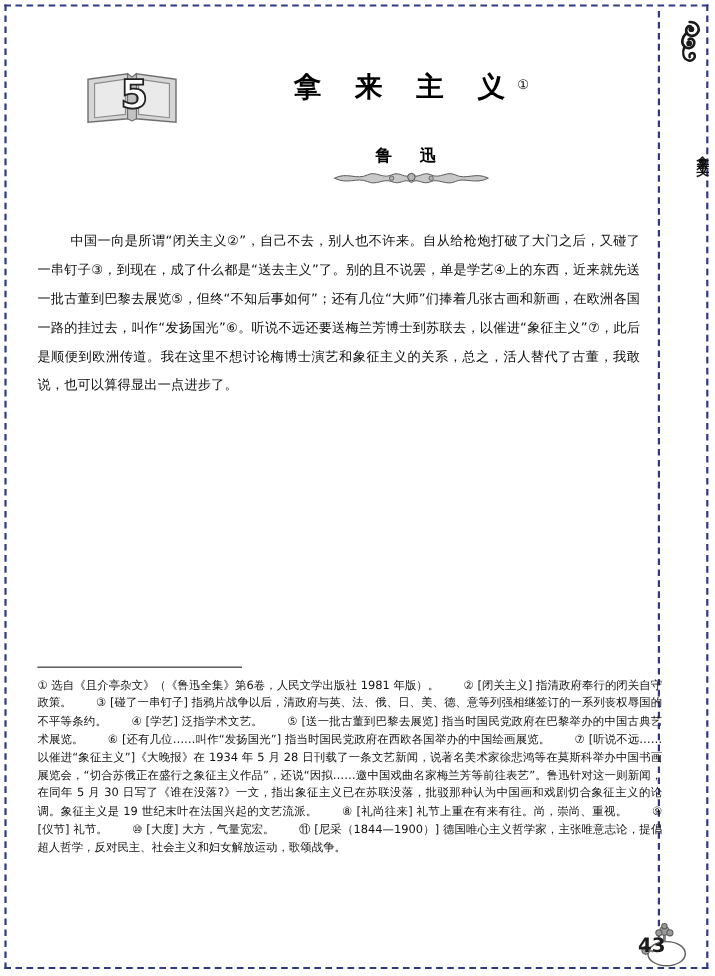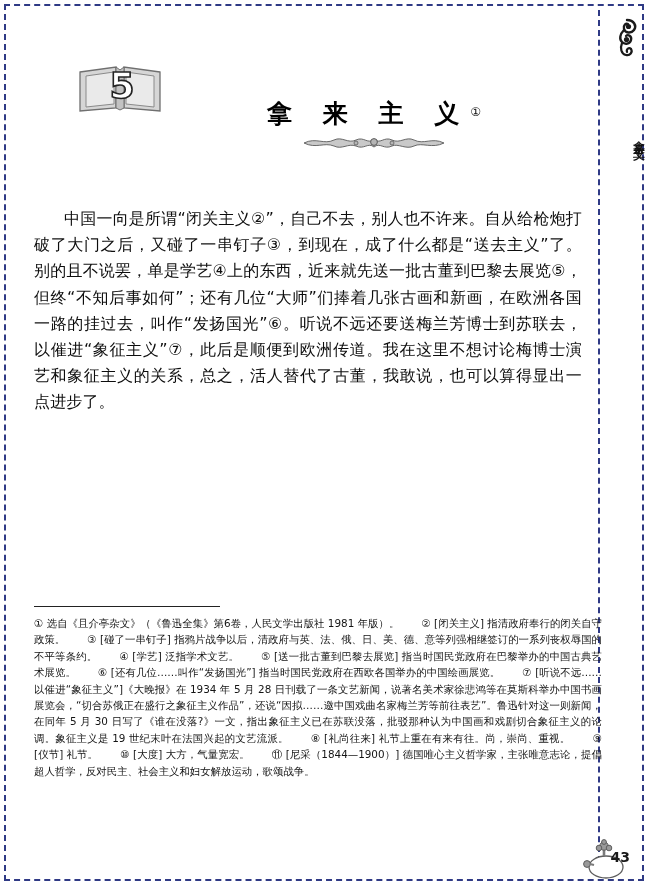--- a/index.html
+++ b/index.html
@@ -68,21 +68,20 @@
     width: 360px;
     text-align: center;
   }
   #article-title {
     font-family: "DejaVu Sans", "Liberation Sans", sans-serif;
     font-size: 25px;
     font-weight: bold;
     letter-spacing: 11px;
     color: #000;
     display: inline-block;
-    margin-top: 35px;
   }
   .note-sup {
     font-size: 12px;
     vertical-align: super;
     letter-spacing: 0;
     font-weight: normal;
   }
 
   #author-block {
     position: absolute;
@@ -104,21 +103,21 @@
   #author-flourish svg { display: block; margin: 0 auto; }
 
   
   #article-body {
     position: absolute;
     left: 20px;
     top: 196px;
     width: 548px;
   }
   .para {
-    font-size: 16px;
+    font-size: 12px;
     line-height: 26.2px;
     text-align: justify;
     text-justify: inter-ideograph;
     margin: 0 0 0 0;
     text-indent: 30px;
     color: #0d0d0d;
     letter-spacing: 0.15px;
   }
 
   
@@ -184,22 +183,22 @@
     top: 836px;
     width: 64px;
     height: 46px;
   }
   #page-number-badge svg { display: block; }
   #page-number-text {
     position: absolute;
     left: 0;
     top: 13px;
     width: 50px;
-    text-align: right;
-    font-size: 14px;
+    text-align: left;
+    font-size: 18px;
     font-weight: bold;
     color: #1a1a1a;
   }
 </style>
 </head>
 <body>
 
 <div id="page-frame"></div>
 
 <div id="content-column">
@@ -219,20 +218,21 @@
 
         <text x="46" y="40" font-family="'DejaVu Sans','Liberation Sans',sans-serif" font-size="36" font-weight="bold" fill="#ffffff" stroke="#222222" stroke-width="1.6" text-anchor="middle">5</text>
       </svg>
     </div>
 
     <div id="title-block">
       <span id="article-title">拿 来 主 义</span><span class="note-sup">①</span>
     </div>
 
     <div id="author-block">
+      <div id="author-name">鲁  迅</div>
       <div id="author-flourish">
         <svg width="160" height="18" viewBox="0 0 160 18" xmlns="http://www.w3.org/2000/svg">
           <path d="M10 10 C22 4 30 12 40 7 C48 3 54 11 62 7 C70 3 74 12 80 6
                    C86 12 90 3 98 7 C106 11 112 3 120 7 C130 12 138 4 150 10
                    C138 16 128 9 120 13 C112 17 104 10 98 13 C90 17 86 9 80 14
                    C74 9 70 17 62 13 C54 10 48 17 40 13 C30 9 22 16 10 10 Z" fill="#c9c9c9" stroke="#5a5a5a" stroke-width="0.9"></path>
           <circle cx="80" cy="9" r="3.4" fill="#b5b5b5" stroke="#4f4f4f" stroke-width="0.9"></circle>
           <circle cx="62" cy="10" r="2" fill="#b5b5b5" stroke="#4f4f4f" stroke-width="0.7"></circle>
           <circle cx="98" cy="10" r="2" fill="#b5b5b5" stroke="#4f4f4f" stroke-width="0.7"></circle>
         </svg>

